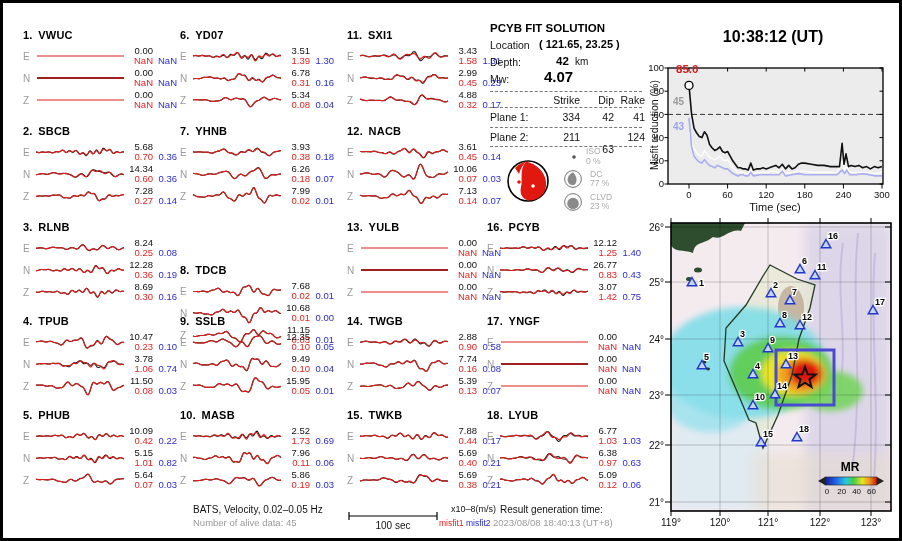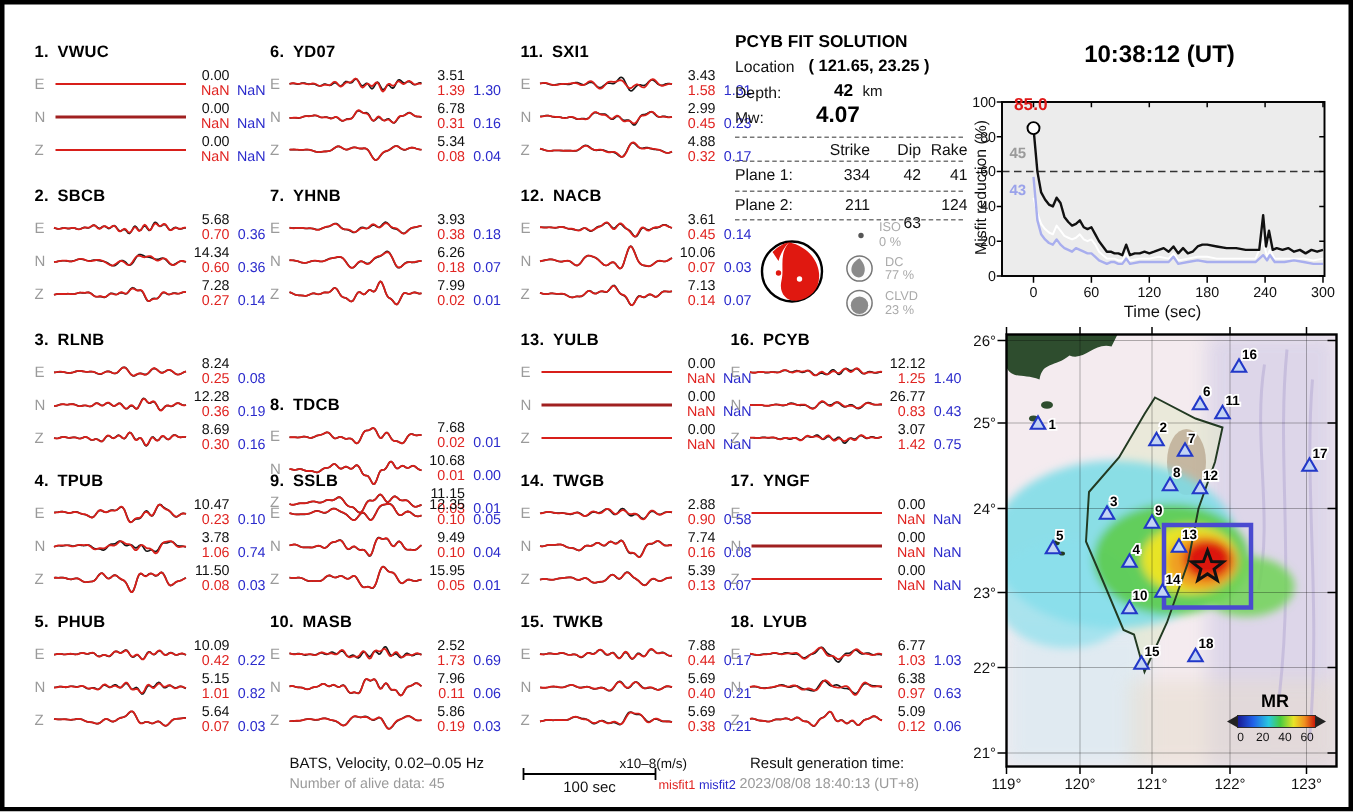--- a/index.html
+++ b/index.html
@@ -1112,21 +1112,21 @@
   <div class="t foot-b" style="left:190px;top:501px">BATS, Velocity, 0.02–0.05 Hz</div>
   <div class="t foot-g" style="left:190px;top:514px">Number of alive data: 45</div>
 
   <svg class="t" style="left:345px;top:506px" width="90" height="12">
     <line x1="1" y1="7" x2="89" y2="7" stroke="#000" stroke-width="1.2"></line>
     <line x1="1" y1="3" x2="1" y2="11" stroke="#000" stroke-width="1.2"></line>
     <line x1="89" y1="3" x2="89" y2="11" stroke="#000" stroke-width="1.2"></line>
   </svg>
   <div class="t foot-b" style="left:345px;top:517px;width:90px;text-align:center">100 sec</div>
 
-  <div class="t foot-s" style="left:410px;top:501px">x10–8(m/s)</div>
+  <div class="t foot-s" style="left:448px;top:501px">x10–8(m/s)</div>
   <div class="t mf-lab" style="left:436px;top:515px">
     <span class="mf1">misfit1</span>
     <span class="mf2">misfit2</span>
   </div>
 
   <div class="t foot-b" style="left:497px;top:501px">Result generation time:</div>
   <div class="t foot-g" style="left:490px;top:514px">2023/08/08 18:40:13 (UT+8)</div>
 
 </div>
 

